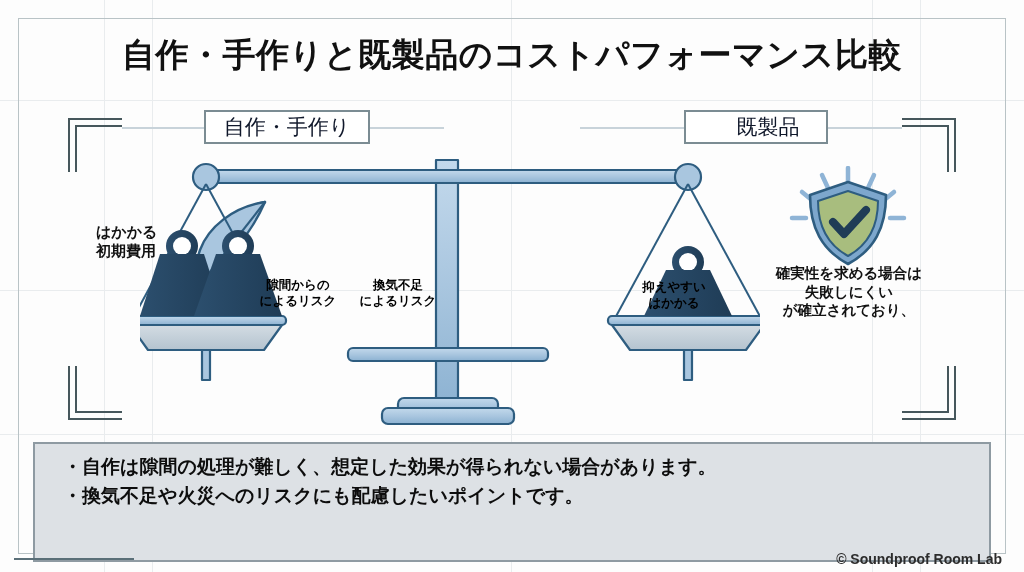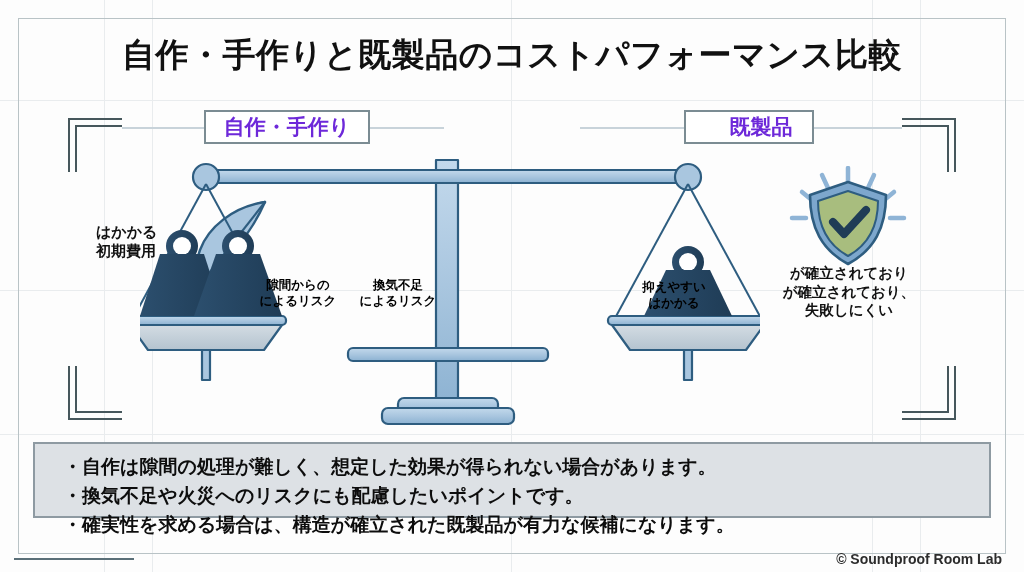--- a/index.html
+++ b/index.html
@@ -31,44 +31,44 @@
   .title{
     position:absolute;left:0;right:0;top:33px;text-align:center;
     font-size:33px;font-weight:bold;color:#111111;letter-spacing:0.5px;
     white-space:nowrap;
   }
 
   
   .chip{
     position:absolute;
     border:2px solid #7b8c93;background:#ffffff;
-    color:#6d28d9;font-weight:bold;font-size:21px;
+    color:#0f172a;font-weight:normal;font-size:21px;
     display:flex;align-items:center;justify-content:center;
     height:34px;box-sizing:border-box;
   }
   #chip-left{left:204px;top:110px;width:166px;}
-  #chip-right{left:684px;top:110px;width:130px;padding-left:24px;}
+  #chip-right{left:684px;top:110px;width:144px;padding-left:24px;}
 
   
   .conn{position:absolute;background:#c8d3da;height:2px;}
 
   
   #scale{position:absolute;left:140px;top:150px;width:620px;height:280px;}
 
   
   .annot{
     position:absolute;font-weight:bold;color:#111;
     font-size:15px;line-height:1.28;
   }
   #annot-left{left:96px;top:222px;width:104px;text-align:left;}
   #annot-right{left:770px;top:264px;width:158px;text-align:center;font-size:14.5px;}
 
   
   #bullets{
-    position:absolute;left:33px;top:442px;width:958px;height:76px;
+    position:absolute;left:33px;top:442px;width:958px;height:120px;
     background:#dde1e5;border:2px solid #8e9aa2;box-sizing:border-box;
     padding:9px 0 0 28px;
   }
   #bullets .bl{
     font-size:19px;font-weight:bold;color:#0d0d0d;
     line-height:1.52;white-space:nowrap;
   }
 
   
   #footer{
@@ -159,23 +159,23 @@
       <line x1="116" y1="26" x2="105" y2="35"></line>
       <line x1="14" y1="52" x2="28" y2="52"></line>
       <line x1="126" y1="52" x2="112" y2="52"></line>
     </g>
     <path d="M70 16 L108 29 C108 62 96 84 70 98 C44 84 32 62 32 29 Z" fill="#7da7cd" stroke="#2e5d80" stroke-width="2.6" stroke-linejoin="round"></path>
     <path d="M70 25 L100 35 C100 61 90 79 70 90 C50 79 40 61 40 35 Z" fill="#a8bd7e" stroke="#2e5d80" stroke-width="2" stroke-linejoin="round"></path>
     <path d="M55 56 L66 68 L88 44" fill="none" stroke="#1f3c56" stroke-width="8" stroke-linecap="round" stroke-linejoin="round"></path>
   </svg>
 
   <div class="annot" id="annot-right">
-    <div>が確立されており</div>
+    <div>確実性を求める場合は</div>
+    <div>失敗しにくい</div>
     <div>が確立されており、</div>
-    <div>失敗しにくい</div>
   </div>
 
   <svg id="scale" viewBox="0 0 620 280">
     <defs>
       <linearGradient id="beamg" x1="0" y1="0" x2="0" y2="1">
         <stop offset="0" stop-color="#c3d9ec"></stop>
         <stop offset="0.5" stop-color="#a9c6df"></stop>
         <stop offset="1" stop-color="#8cb2d2"></stop>
       </linearGradient>
       <linearGradient id="pang" x1="0" y1="0" x2="0" y2="1">
@@ -248,19 +248,18 @@
     <div>によるリスク</div>
   </div>
   <div class="wtxt" style="left:622px;top:280px;width:104px;">
     <div>抑えやすい</div>
     <div>はかかる</div>
   </div>
 
   <div id="bullets">
     <div class="bl">・自作は隙間の処理が難しく、想定した効果が得られない場合があります。</div>
     <div class="bl">・換気不足や火災へのリスクにも配慮したいポイントです。</div>
-    <div class="bl">・確実性を求める場合は、構造が確立された既製品が有力な候補になります。</div>
   </div>
 
   <div id="footrule"></div>
   <div id="footer">© Soundproof Room Lab</div>
 
 </div>
 
 </body></html>

